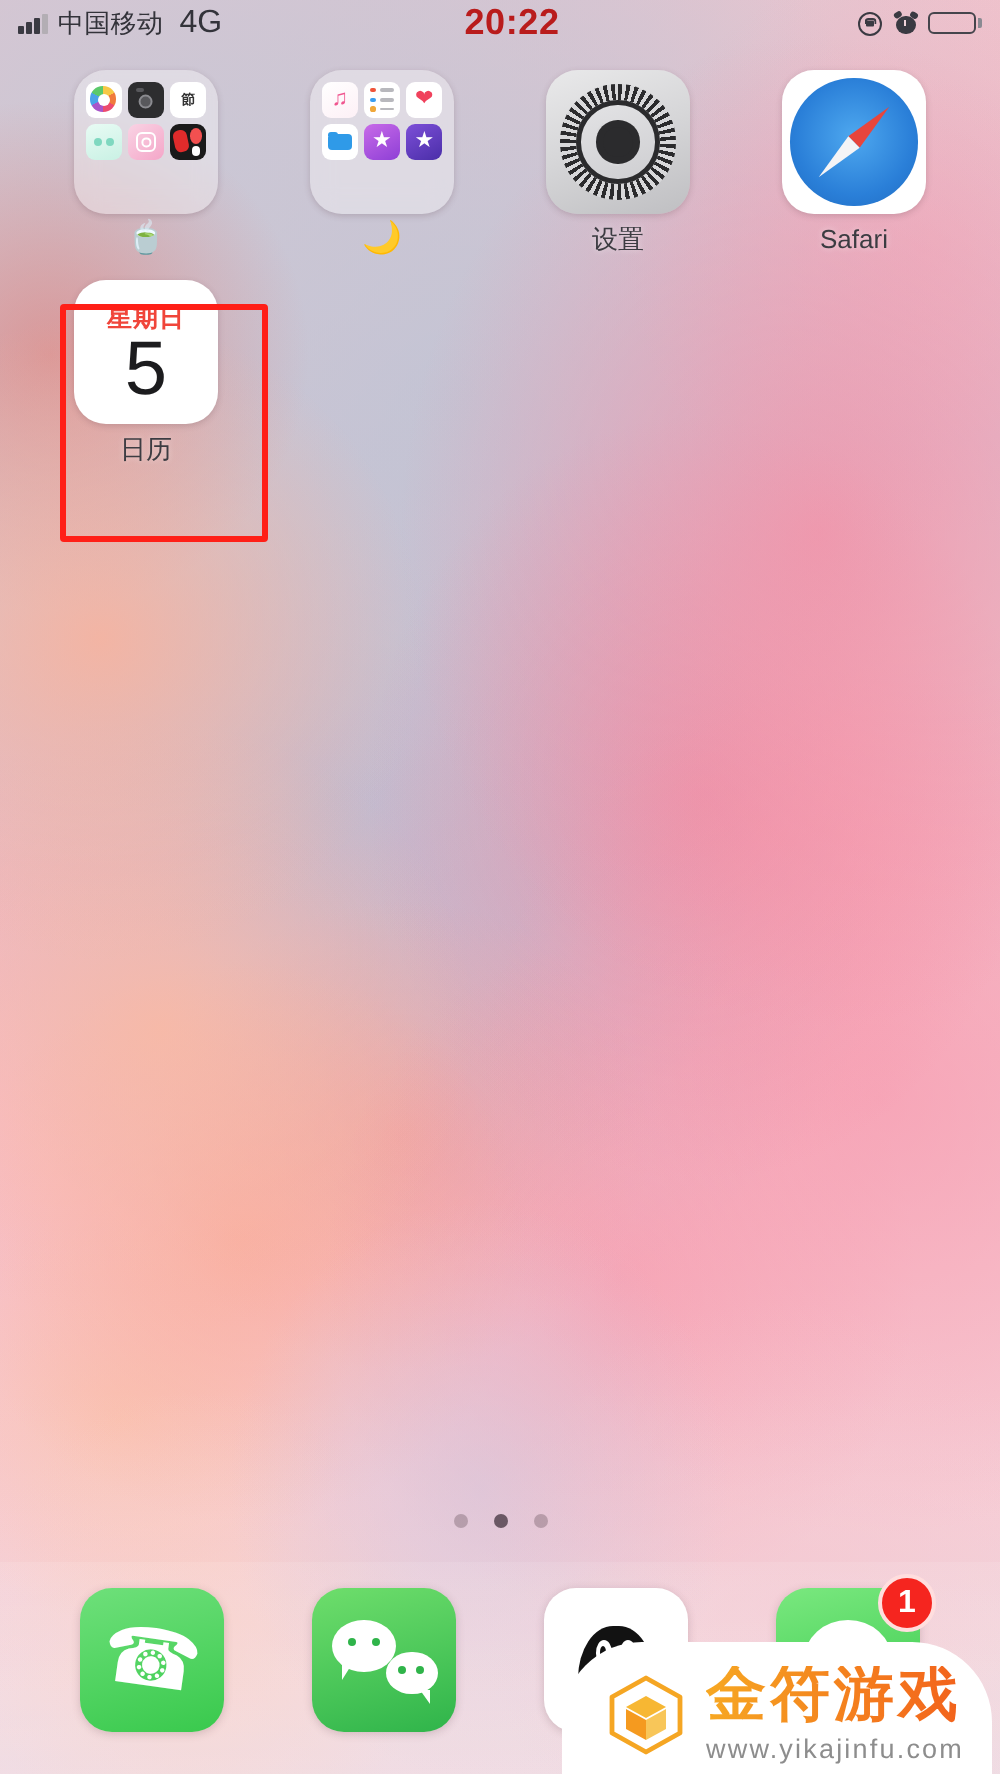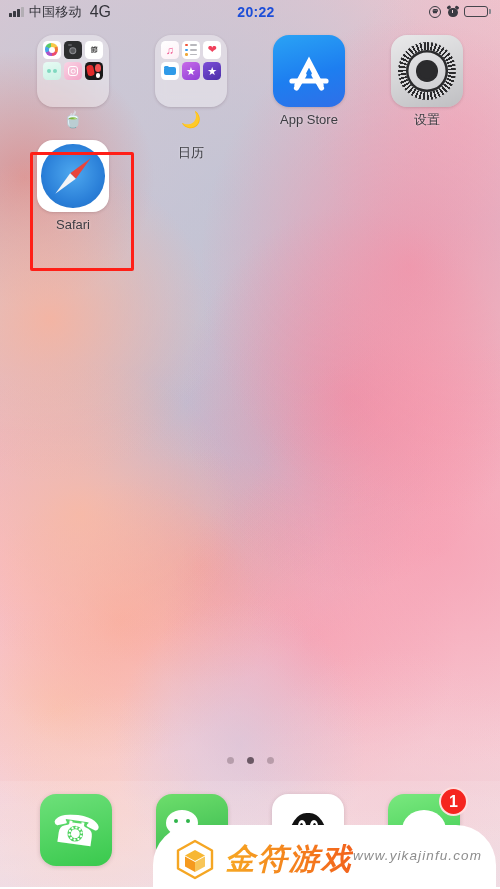--- a/index.html
+++ b/index.html
@@ -65,21 +65,21 @@
   .bars { display:flex; align-items:flex-end; gap:1.5px; height:10px; }
   .bars i { display:block; width:2.6px; background:#3a3a42; border-radius:.5px; }
   .bars i:nth-child(1){ height:4px; }
   .bars i:nth-child(2){ height:6px; }
   .bars i:nth-child(3){ height:8px; }
   .bars i:nth-child(4){ height:10px; background:#b3aeb4; }
   .carrier { font-size:13px; letter-spacing:.2px; }
   .net { font-size:16px; margin-left:3px; }
   .sb-time {
     position:absolute; left:12px; right:0; text-align:center;
-    font-size:14px; font-weight:600; letter-spacing:.3px; color:#1d4ed8;
+    font-size:18px; font-weight:600; letter-spacing:.3px; color:#b91c1c;
   }
   .sb-right { margin-left:auto; display:flex; align-items:center; gap:6px; z-index:2; }
   .rotlock { width:12px; height:12px; border:1.3px solid #3a3a42; border-radius:50%; position:relative; }
   .rotlock::after {
     content:""; position:absolute; left:50%; top:50%; transform:translate(-50%,-50%);
     width:4px; height:3.5px; background:#3a3a42; border-radius:.5px;
   }
   .rotlock::before {
     content:""; position:absolute; left:50%; top:2.2px; transform:translateX(-50%);
     width:3.4px; height:2.6px; border:1px solid #3a3a42; border-bottom:none;
@@ -313,21 +313,21 @@
     font-size:16px; font-weight:600; display:flex; align-items:center; justify-content:center;
   }
 
   
   .watermark {
     position:absolute; right:4px; bottom:0; z-index:60;
     display:flex; align-items:center; gap:8px;
     background:#fff; border-radius:40px 40px 0 0; padding:12px 14px 6px 20px;
   }
   .wm-cube { width:44px; height:44px; position:relative; flex:0 0 auto; }
-  .wm-text { display:flex; flex-direction:row; align-items:flex-start; line-height:1;font-style:italic; }
+  .wm-text { display:flex; flex-direction:column; align-items:flex-start; line-height:1; }
   .wm-cn {
     font-size:30px; font-weight:700; letter-spacing:2px;
     background:linear-gradient(90deg,#f7a823 0%,#f48b1f 40%,#f4731d 75%,#f2621c 100%);
     -webkit-background-clip:text; background-clip:text; color:transparent;
   }
   .wm-url { font-size:13.5px; color:#8d8d8d; letter-spacing:1.1px; margin-top:5px; }
 </style>
 </head>
 <body>
 
@@ -425,33 +425,20 @@
         <div class="mini m-itunes">
             <span class="m-star">★</span>
           </div>
         <div class="mini m-podcast">
             <span class="m-star">★</span>
           </div>
       </div>
       <div class="emoji-label">🌙</div>
     </div>
 
-    <div class="cell">
-      <div class="icon-shell appstore">
-        <svg viewBox="0 0 72 72" width="72" height="72" aria-hidden="true">
-          <g stroke="#ffffff" stroke-width="5.2" stroke-linecap="round" fill="none">
-            <path d="M24 50 L36 27 L48 50"></path>
-            <path d="M31 40 L23.5 53"></path>
-            <path d="M41 40 L48.5 53"></path>
-            <path d="M19 46 L53 46"></path>
-          </g>
-        </svg>
-      </div>
-      <div class="app-label">App Store</div>
-    </div>
 
     <div class="cell">
       <div class="icon-shell settings">
         <div class="gear-outer">
           <div class="gear-ring1">
             <div class="spoke" style="transform:translate(-50%,0) rotate(10deg)"></div>
             <div class="spoke" style="transform:translate(-50%,0) rotate(130deg)"></div>
             <div class="spoke" style="transform:translate(-50%,0) rotate(250deg)"></div>
             <div class="gear-ring2"></div>
           </div>
@@ -466,20 +453,24 @@
         <div class="dial">
           <div class="ticks"></div>
           <div class="needle-r"></div>
           <div class="needle-w"></div>
         </div>
       </div>
       <div class="app-label">Safari</div>
     </div>
 
     <div class="cell">
+      <div class="icon-shell calendar">
+        <div class="cal-dow">星期日</div>
+        <div class="cal-day">5</div>
+      </div>
       <div class="app-label">日历</div>
     </div>
 
   </div>
 
   <div class="highlight"></div>
 
   <div class="dots">
     <span></span>
     <span class="on"></span>

